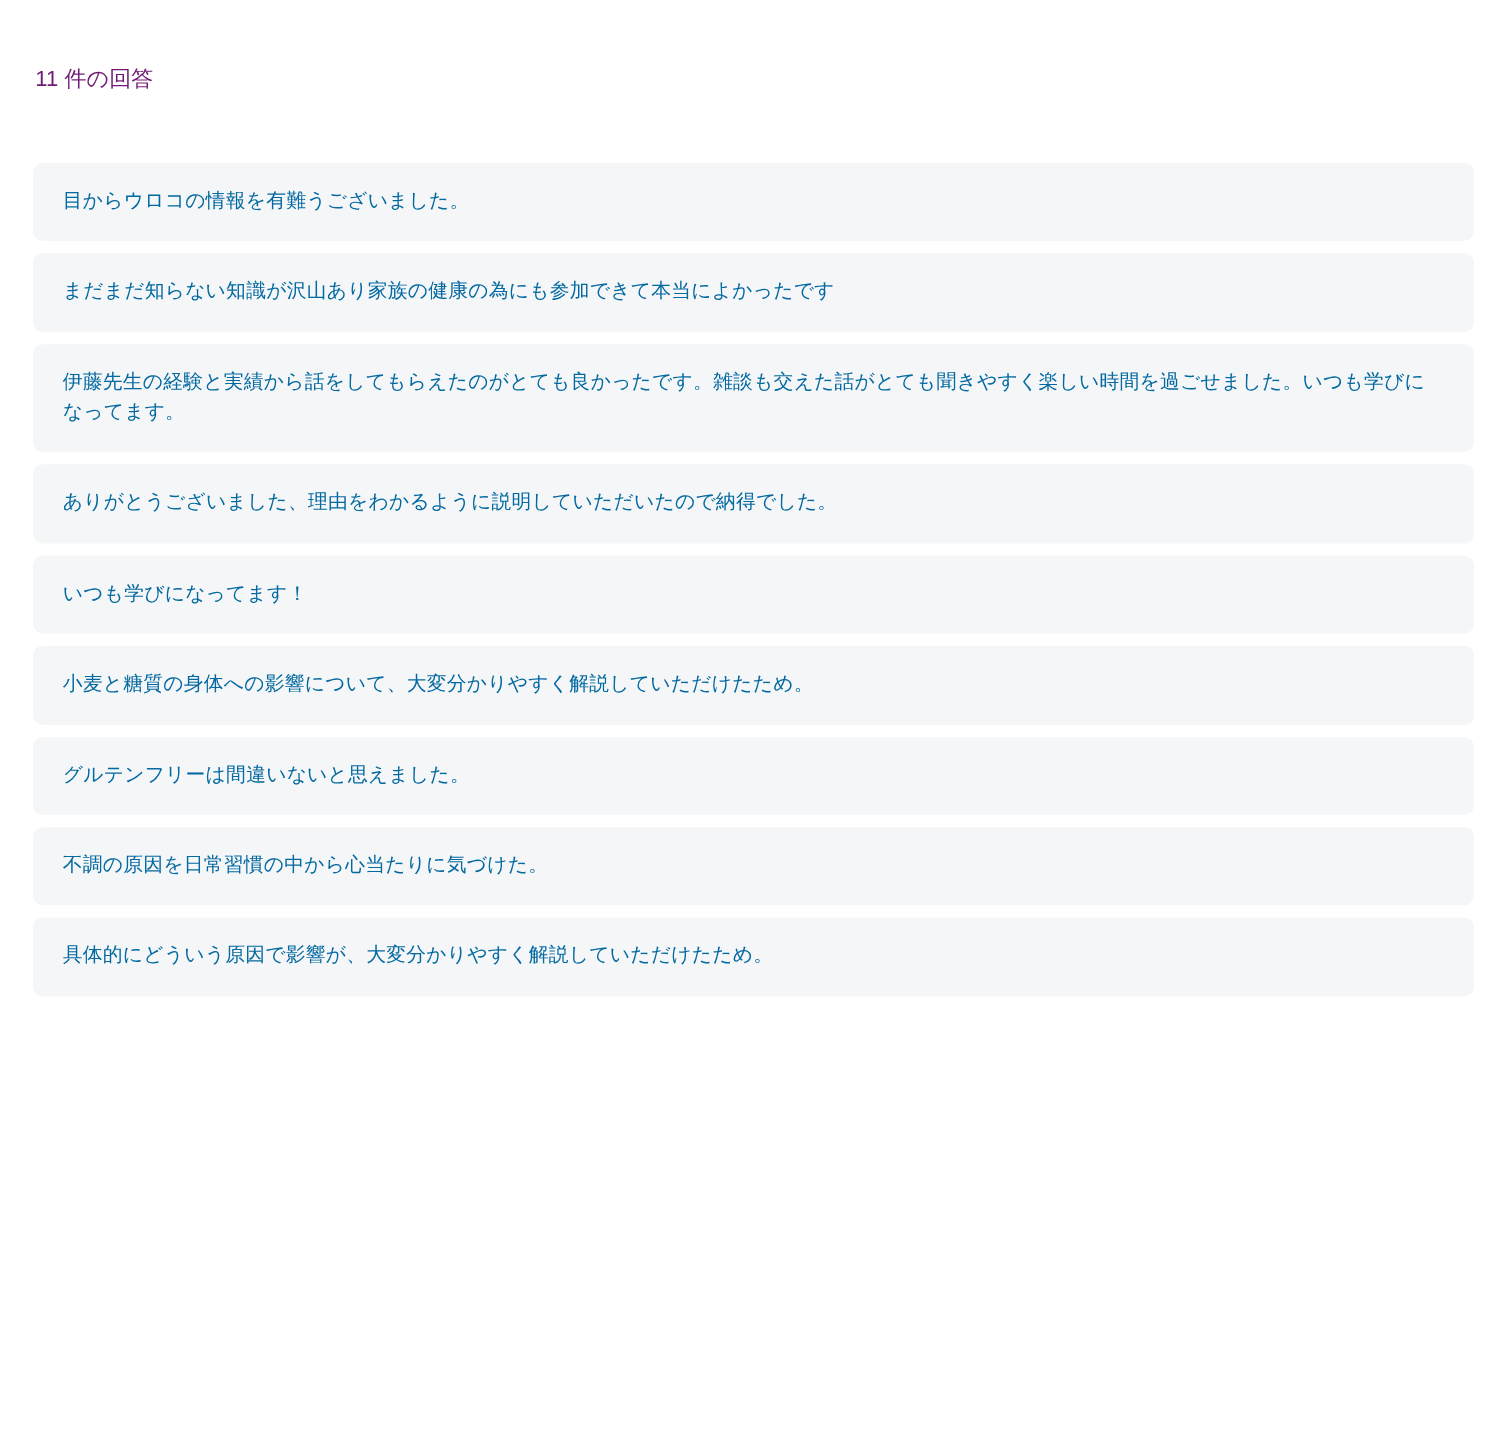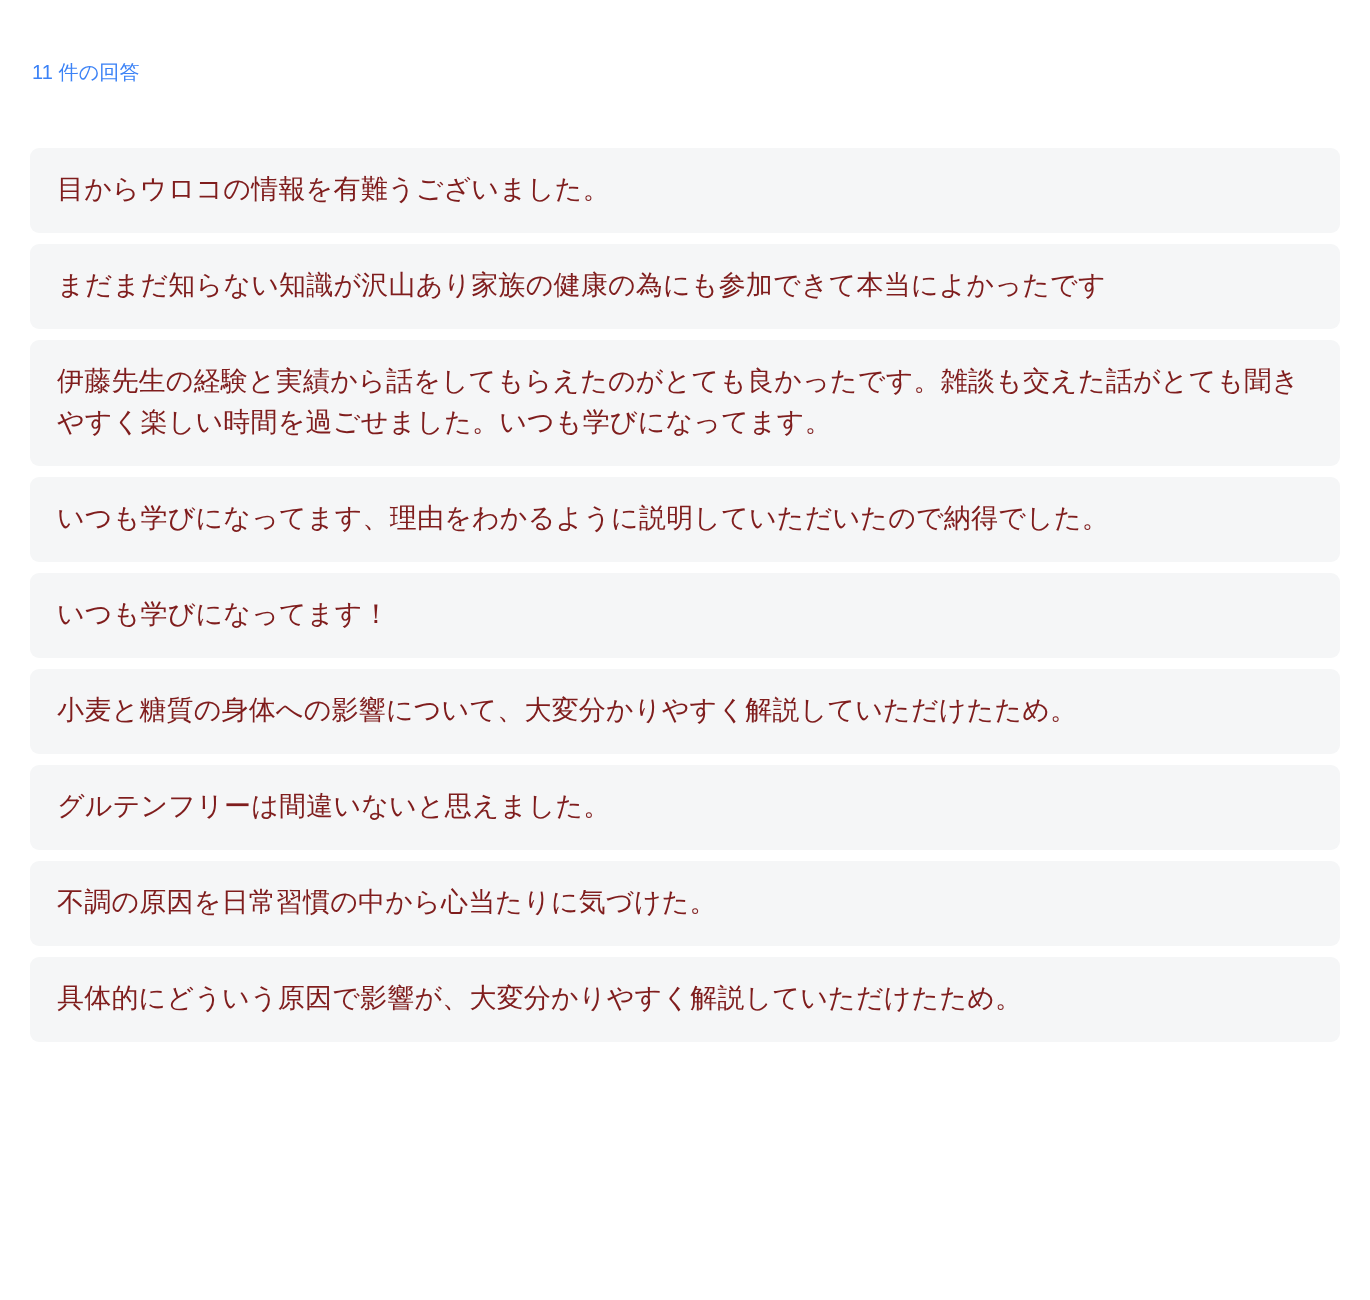--- a/index.html
+++ b/index.html
@@ -24,41 +24,41 @@
     line-height: 1.35;
     font-weight: 400;
     color: #202124;
     letter-spacing: 0.2px;
     margin: 0 0 4px 0;
     padding-left: 10px;
   }
   .response-count {
     font-size: 20px;
     line-height: 1.4;
-    color: #3b82f6;
+    color: #701a75;
     margin: 20px 0 0 0;
     padding-left: 2px;
     letter-spacing: 0.1px;
   }
   .answers {
     margin-top: 62px;
     display: flex;
     flex-direction: column;
     gap: 11px;
   }
   .answer-card {
     background: #f5f6f7;
     border-radius: 9px;
     padding: 21px 27px 23px 27px;
     box-sizing: border-box;
   }
   .answer-text {
-    font-size: 27px;
+    font-size: 18px;
     line-height: 1.52;
-    color: #7f1d1d;
+    color: #0369a1;
     letter-spacing: 0.2px;
     word-break: break-all;
   }
 </style>
 </head>
 <body>
 
 <div class="page">
 
 
@@ -72,21 +72,21 @@
 
     <div class="answer-card">
       <div class="answer-text">まだまだ知らない知識が沢山あり家族の健康の為にも参加できて本当によかったです</div>
     </div>
 
     <div class="answer-card">
       <div class="answer-text">伊藤先生の経験と実績から話をしてもらえたのがとても良かったです。雑談も交えた話がとても聞きやすく楽しい時間を過ごせました。いつも学びになってます。</div>
     </div>
 
     <div class="answer-card">
-      <div class="answer-text">いつも学びになってます、理由をわかるように説明していただいたので納得でした。</div>
+      <div class="answer-text">ありがとうございました、理由をわかるように説明していただいたので納得でした。</div>
     </div>
 
     <div class="answer-card">
       <div class="answer-text">いつも学びになってます！</div>
     </div>
 
     <div class="answer-card">
       <div class="answer-text">小麦と糖質の身体への影響について、大変分かりやすく解説していただけたため。</div>
     </div>
 

